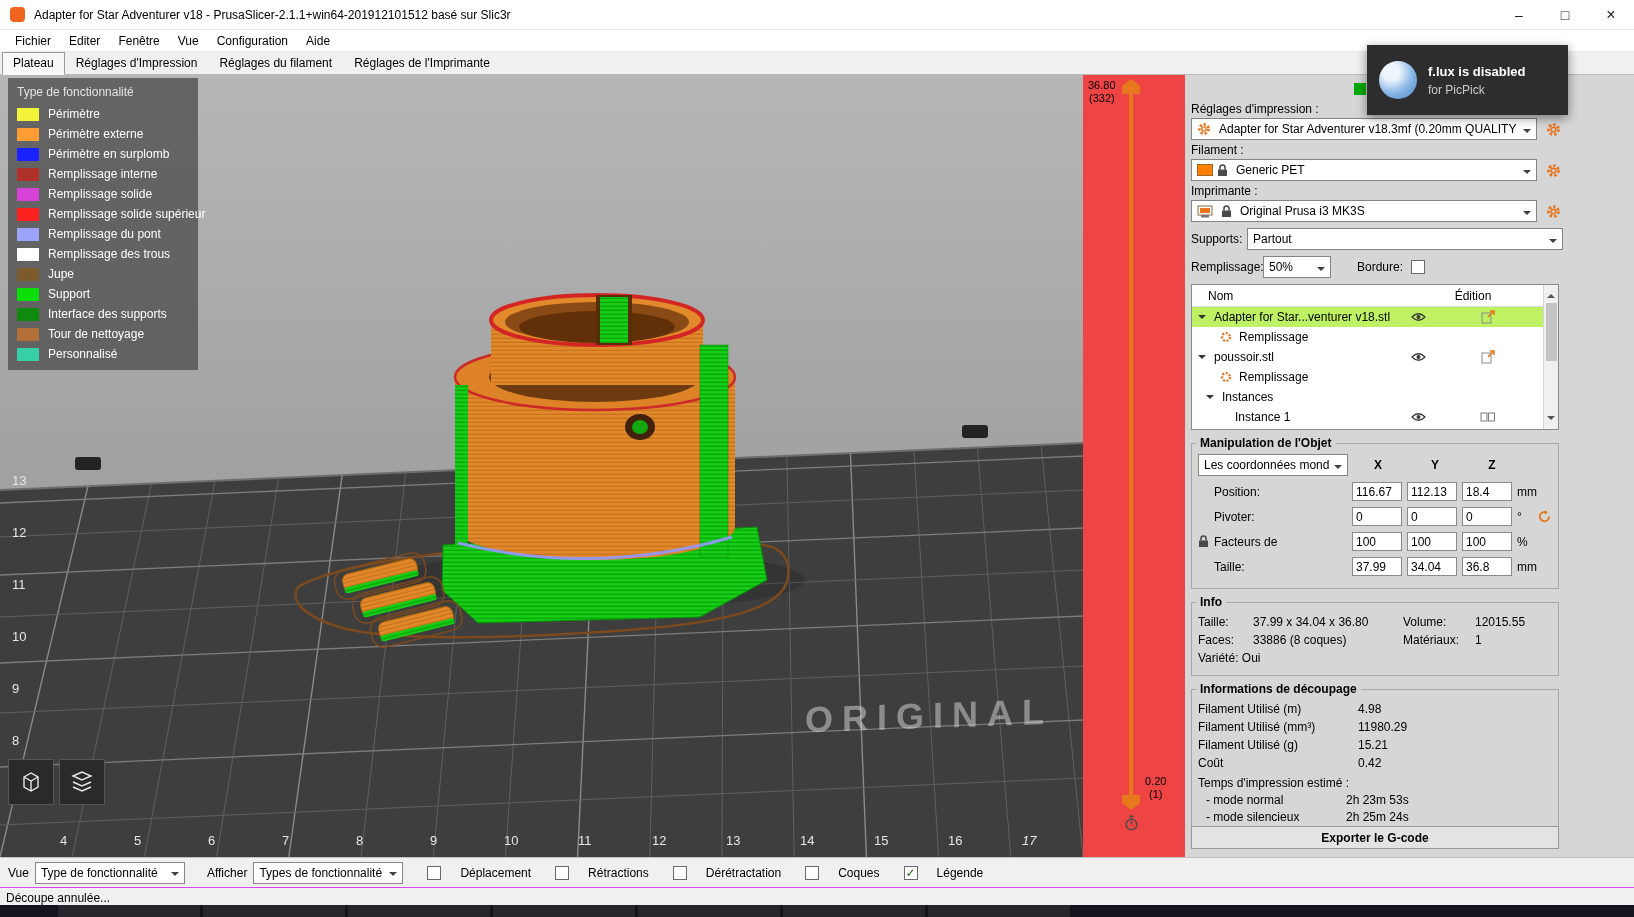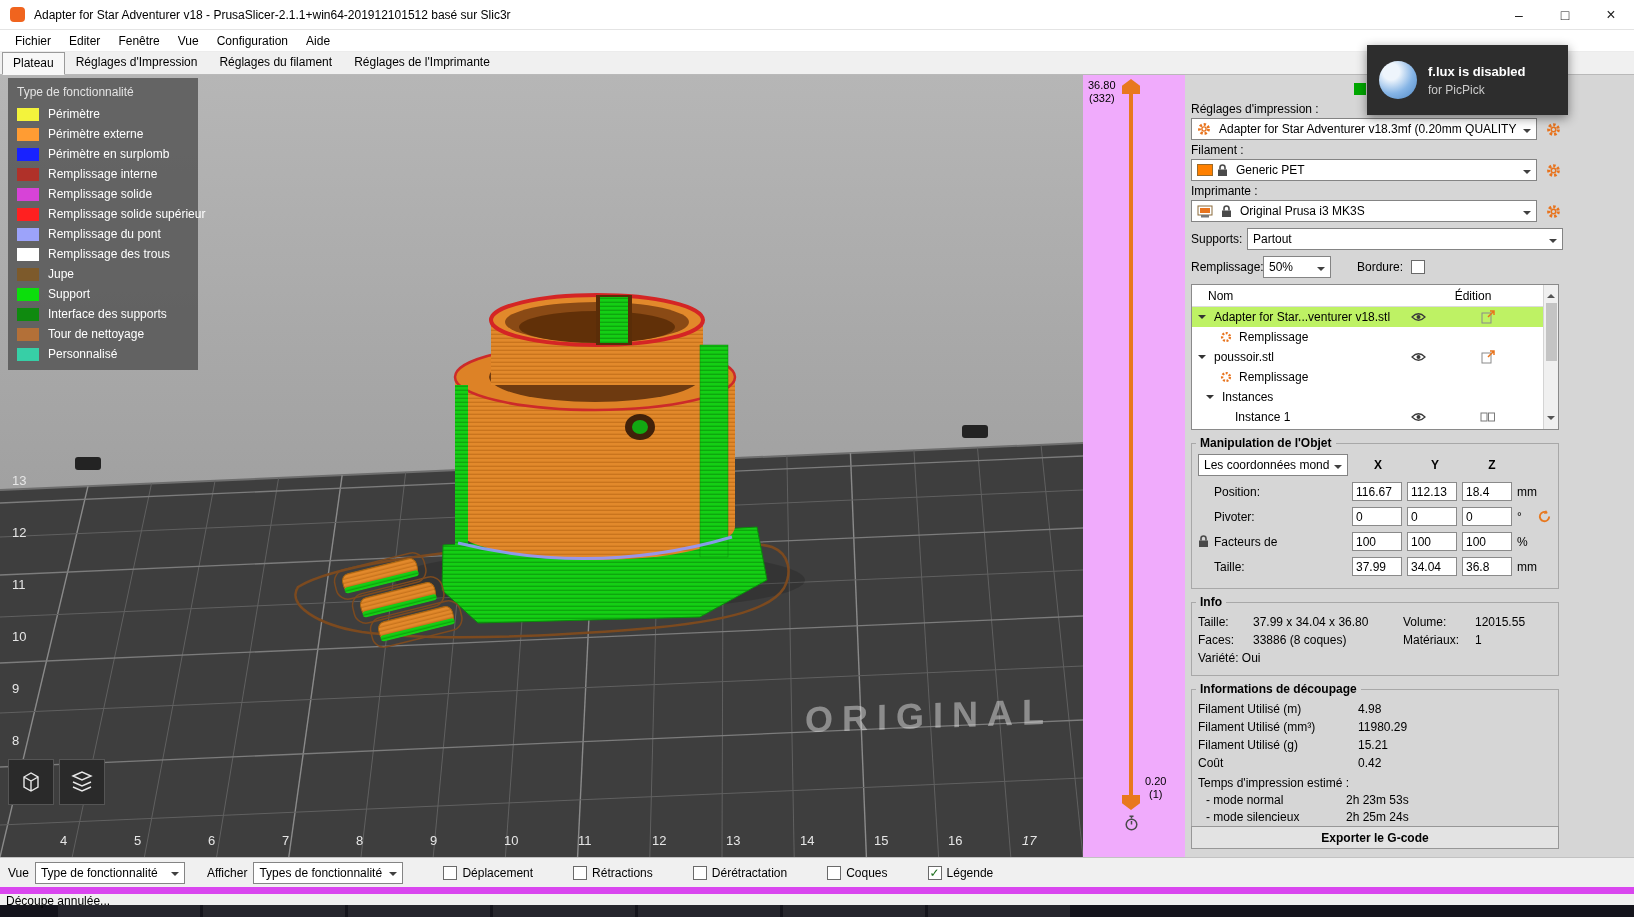--- a/index.html
+++ b/index.html
@@ -10,21 +10,21 @@
   .titlebar{height:30px;background:#fff;display:flex;align-items:center;border-bottom:1px solid #e4e4e4;}
   .app-icon{width:15px;height:15px;border-radius:4px;background:#f0641e;margin:0 9px 0 10px;flex:none;}
   .wtitle{font-size:12px;white-space:nowrap;}
   .win-controls{margin-left:auto;display:flex;height:100%;}
   .win-btn{width:46px;display:flex;align-items:center;justify-content:center;font-size:14px;color:#222;}
   .win-btn.close{font-size:16px;}
 
   
   .menubar{height:22px;background:#fff;display:flex;align-items:center;padding-left:6px;border-bottom:1px solid #ececec;}
   .menu-item{padding:0 9px;height:100%;display:flex;align-items:center;}
-  .tabbar{height:23px;background:#f0f0f0;display:flex;align-items:flex-end;border-bottom:1px solid #b9b9b9;padding-left:2px;}
+  .tabbar{height:23px;background:#f0f0f0;display:flex;border-bottom:1px solid #b9b9b9;padding-left:2px;}
   .tab{padding:3px 10px 4px;border:1px solid transparent;white-space:nowrap;}
   .tab.active{background:#f8f8f8;border-color:#9a9a9a;border-bottom-color:#f8f8f8;margin-bottom:-1px;}
 
   
   .main{display:flex;height:782px;}
 
   
   .viewport{width:1083px;height:782px;position:relative;overflow:hidden;background:linear-gradient(#b6b6b6,#8e8e8e);flex:none;}
   #scene{position:absolute;left:0;top:0;}
   .bed-brand{position:absolute;left:805px;top:620px;font-weight:bold;font-size:36px;letter-spacing:9px;color:rgba(235,235,235,.45);transform:skewY(-2deg);white-space:nowrap;}
@@ -32,21 +32,21 @@
   #axis-left span{position:absolute;left:12px;color:#e6e6e6;font-size:13px;}
   .legend{position:absolute;top:3px;left:8px;width:190px;background:rgba(86,86,86,.85);padding:4px 0 6px;z-index:5;}
   .legend-title{color:#e3e3e3;padding:3px 9px 5px;}
   .legend-row{display:flex;align-items:center;height:20px;padding:0 9px;}
   .legend-swatch{width:22px;height:13px;margin-right:9px;flex:none;}
   .legend-label{color:#fff;white-space:nowrap;}
   .viewcubes{position:absolute;left:8px;bottom:52px;display:flex;gap:5px;z-index:5;}
   .vc-btn{width:46px;height:46px;background:#2a2a2a;border:1px solid #555;display:flex;align-items:center;justify-content:center;}
 
   
-  .sliderbar{width:102px;height:782px;background:#f0abfc;position:relative;flex:none;}
+  .sliderbar{width:102px;height:782px;background:#ef4444;position:relative;flex:none;}
   .sl-top-val{position:absolute;left:5px;top:4px;font-size:11px;}
   .sl-top-layer{position:absolute;left:6px;top:17px;font-size:11px;}
   .sl-groove{position:absolute;left:47px;top:10px;width:2px;height:722px;background:#9a9a9a;}
   .sl-range{position:absolute;left:46px;top:16px;width:4px;height:706px;background:#e8781e;}
   .sl-handle{position:absolute;left:39px;width:18px;height:15px;background:#e8781e;}
   .sl-handle.top{top:4px;clip-path:polygon(50% 0,100% 45%,100% 100%,0 100%,0 45%);}
   .sl-handle.bot{top:720px;clip-path:polygon(0 0,100% 0,100% 55%,50% 100%,0 55%);}
   .sl-bot-val{position:absolute;left:62px;top:700px;font-size:11px;}
   .sl-bot-layer{position:absolute;left:66px;top:713px;font-size:11px;}
   .sl-clock{position:absolute;left:41px;top:740px;}
@@ -116,23 +116,23 @@
   .s-l{width:160px;}
   .t-title{margin:6px 0 3px;}
   .t-row{display:flex;margin:3px 0;padding-left:8px;}
   .t-l{width:140px;}
 
   .export-btn{position:absolute;left:6px;bottom:8px;width:368px;height:23px;background:#e3e3e3;border:1px solid #979797;display:flex;align-items:center;justify-content:center;font-weight:bold;}
 
   
   .bottombar{height:30px;background:#f0f0f0;border-top:1px solid #c2c2c2;display:flex;align-items:center;padding-left:8px;}
   .bb-combo{width:150px;flex:none;margin-left:6px;}
-  .bb-group{display:flex;align-items:center;gap:5px;margin-left:40px;text-align:right;}
+  .bb-group{display:flex;align-items:center;gap:19px;margin-left:24px;text-align:right;}
   .bb-afficher{margin-left:22px;}
-  .statusbar{height:18px;background:#f0f0f0;border-top:7px solid #d946ef;display:flex;align-items:flex-start;padding-left:6px;}
+  .statusbar{height:18px;background:#f0f0f0;border-top:1px solid #d946ef;display:flex;align-items:flex-end;padding-left:6px;}
   .taskbar{height:12px;background:#14141c;display:flex;gap:3px;padding-left:58px;}
   .tb-item{width:142px;background:rgba(255,255,255,.08);}
 
   
   .flux{position:absolute;top:45px;left:1367px;width:201px;height:70px;background:#2d2d2d;z-index:60;display:flex;align-items:center;padding:0 12px;gap:11px;box-shadow:0 3px 10px rgba(0,0,0,.45);}
   .flux-avatar{width:38px;height:38px;border-radius:50%;flex:none;background:radial-gradient(circle at 32% 28%,#eef5fc 22%,#86b5e6 58%,#4d86c4 100%);}
   .flux-title{font-weight:bold;color:#fff;font-size:13px;}
   .flux-sub{color:#cacaca;font-size:12px;margin-top:4px;}
 </style>
 </head>

